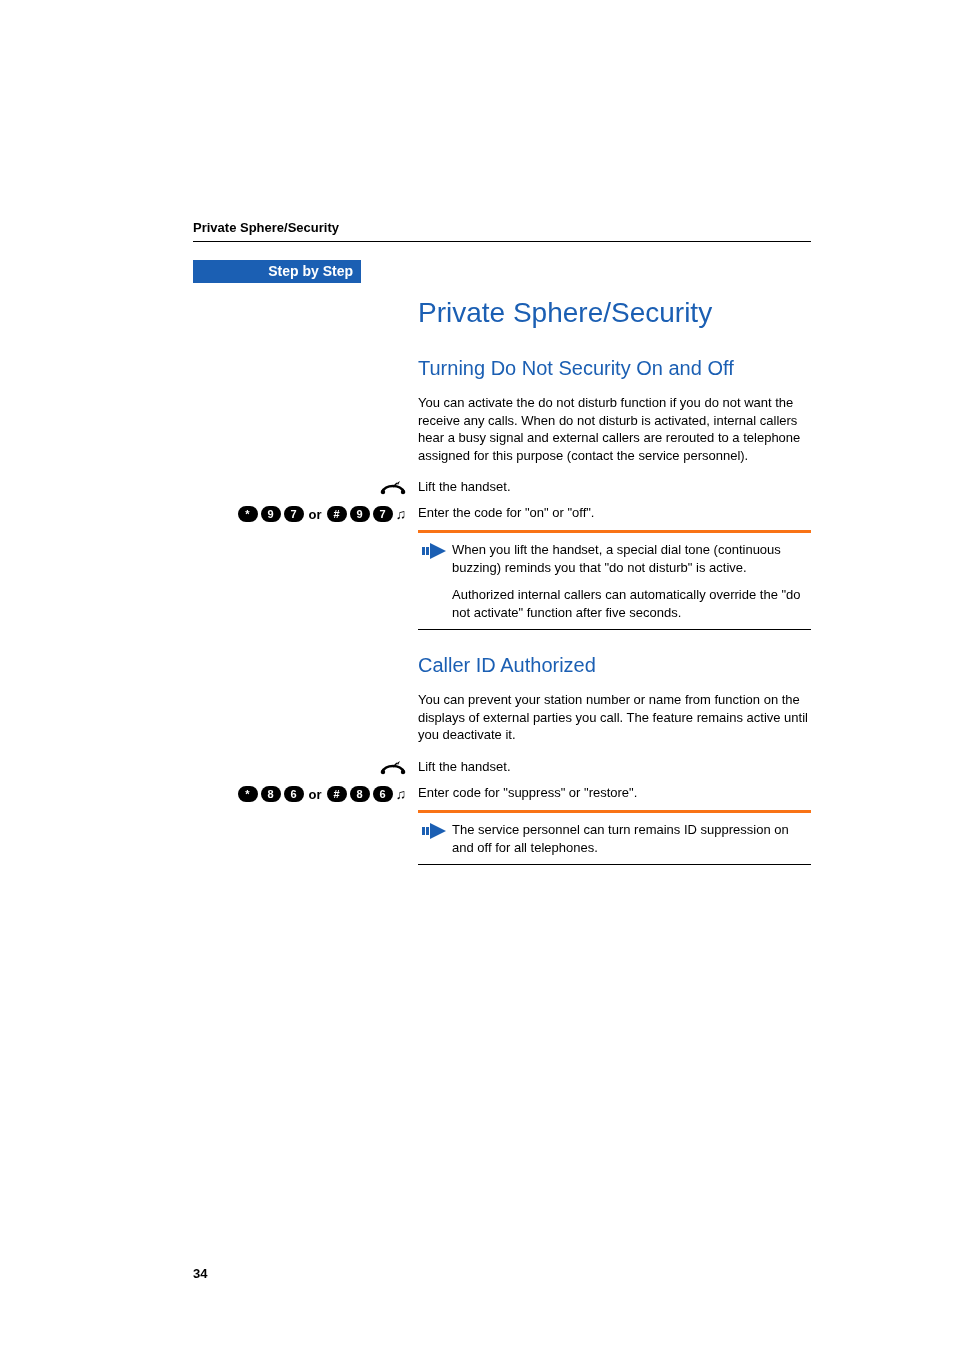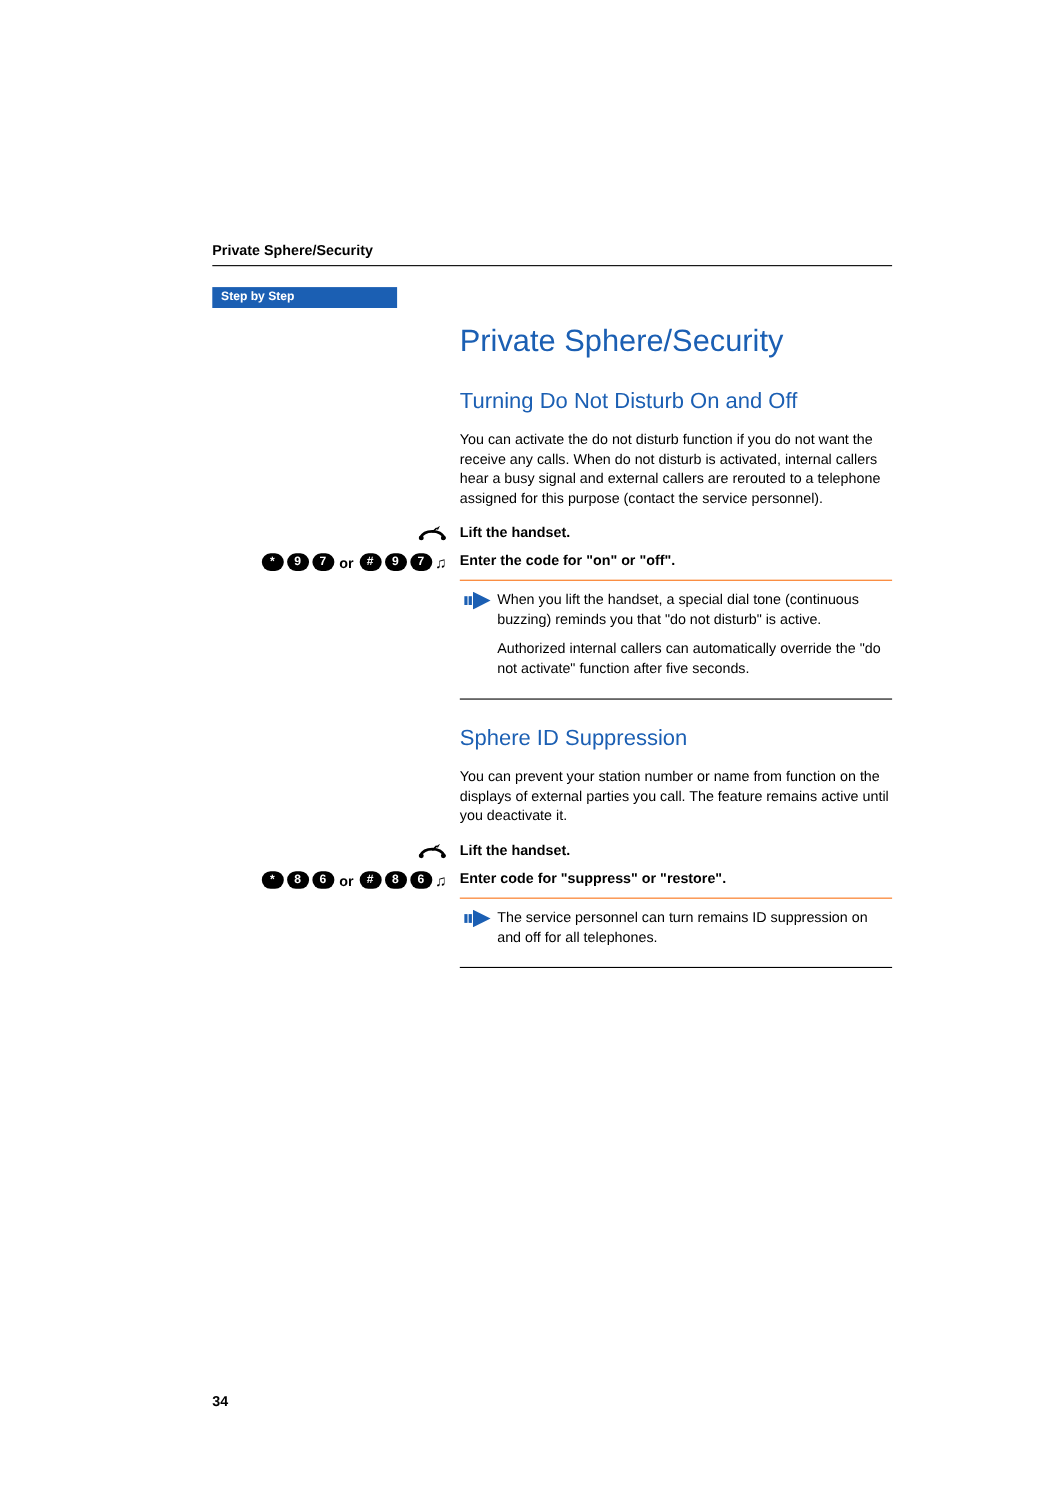--- a/index.html
+++ b/index.html
@@ -24,25 +24,26 @@
   }
   .hr {
     border: none;
     border-top: 1.5px solid #000;
     margin: 0 0 18px 0;
   }
   .step-badge {
     background: #1b5fb3;
     color: #fff;
     font-weight: bold;
-    font-size: 11px;
+    font-size: 14px;
     padding: 3px 8px 4px 8px;
     display: inline-block;
     width: 168px;
     box-sizing: border-box;
+    text-align: right;
   }
   .content {
     margin-left: 225px;
     margin-top: 14px;
   }
   h1.main {
     color: #1b5fb3;
     font-size: 28px;
     font-weight: normal;
     margin: 0 0 28px 0;
@@ -75,42 +76,41 @@
     justify-content: flex-end;
     align-items: center;
     gap: 3px;
     flex-wrap: wrap;
     min-height: 20px;
   }
   .right-cell {
     flex: 1;
     font-size: 13px;
     line-height: 1.35;
-    font-weight: bold;
   }
   .handset-icon svg { display:block; }
   .key {
     display: inline-flex;
     align-items: center;
     justify-content: center;
     width: 20px;
     height: 16px;
     border-radius: 8px;
     background: #000;
     color: #fff;
     font-size: 11px;
     font-weight: bold;
   }
   .or-txt { font-weight: bold; font-size: 13px; padding: 0 2px; }
   .note-row {
     display: flex;
     align-items: flex-start;
-    border-top: 1px solid #f97316;
+    border-top: 3px solid #f97316;
     border-bottom: 1px solid #000;
-    padding: 8px 4px 19px 4px;
+    padding: 8px 4px 8px 4px;
     margin: 6px 0 24px 0;
   }
   .note-icon {
     width: 30px;
     flex: 0 0 30px;
     padding-top: 2px;
   }
   .note-text-col {
     flex: 1;
   }
@@ -136,21 +136,21 @@
 
   <div class="running-header">Private Sphere/Security</div>
   <hr class="hr">
 
   <div class="step-badge">Step by Step</div>
 
   <div class="content">
 
     <h1 class="main">Private Sphere/Security</h1>
 
-    <h2 class="sub">Turning Do Not Disturb On and Off</h2>
+    <h2 class="sub">Turning Do Not Security On and Off</h2>
     <p class="body">You can activate the do not disturb function if you do not want the receive any calls. When do not disturb is activated, internal callers hear a busy signal and external callers are rerouted to a telephone assigned for this purpose (contact the service personnel).</p>
 
     <div class="row">
       <div class="left-cell">
         <span class="handset-icon">
           <svg width="26" height="14" viewBox="0 0 26 14">
               <path d="M2 11 C 6 3, 20 3, 24 11" stroke="#000" stroke-width="2.5" fill="none" stroke-linecap="round"></path>
               <circle cx="3" cy="11" r="2.2" fill="#000"></circle>
               <circle cx="23" cy="11" r="2.2" fill="#000"></circle>
               <path d="M13 6 L17 2" stroke="#000" stroke-width="1.5"></path>
@@ -182,21 +182,21 @@
             <rect x="4" y="4" width="3" height="8" fill="#1b5fb3"></rect>
             <polygon points="8,0 24,8 8,16" fill="#1b5fb3"></polygon>
           </svg>
       </div>
       <div class="note-text-col">
         <p class="note-text">When you lift the handset, a special dial tone (continuous buzzing) reminds you that "do not disturb" is active.</p>
         <p class="note-text">Authorized internal callers can automatically override the "do not activate" function after five seconds.</p>
       </div>
     </div>
 
-    <h2 class="sub">Sphere ID Suppression</h2>
+    <h2 class="sub">Caller ID Authorized</h2>
     <p class="body">You can prevent your station number or name from function on the displays of external parties you call. The feature remains active until you deactivate it.</p>
 
     <div class="row">
       <div class="left-cell">
         <span class="handset-icon">
           <svg width="26" height="14" viewBox="0 0 26 14">
               <path d="M2 11 C 6 3, 20 3, 24 11" stroke="#000" stroke-width="2.5" fill="none" stroke-linecap="round"></path>
               <circle cx="3" cy="11" r="2.2" fill="#000"></circle>
               <circle cx="23" cy="11" r="2.2" fill="#000"></circle>
               <path d="M13 6 L17 2" stroke="#000" stroke-width="1.5"></path>

